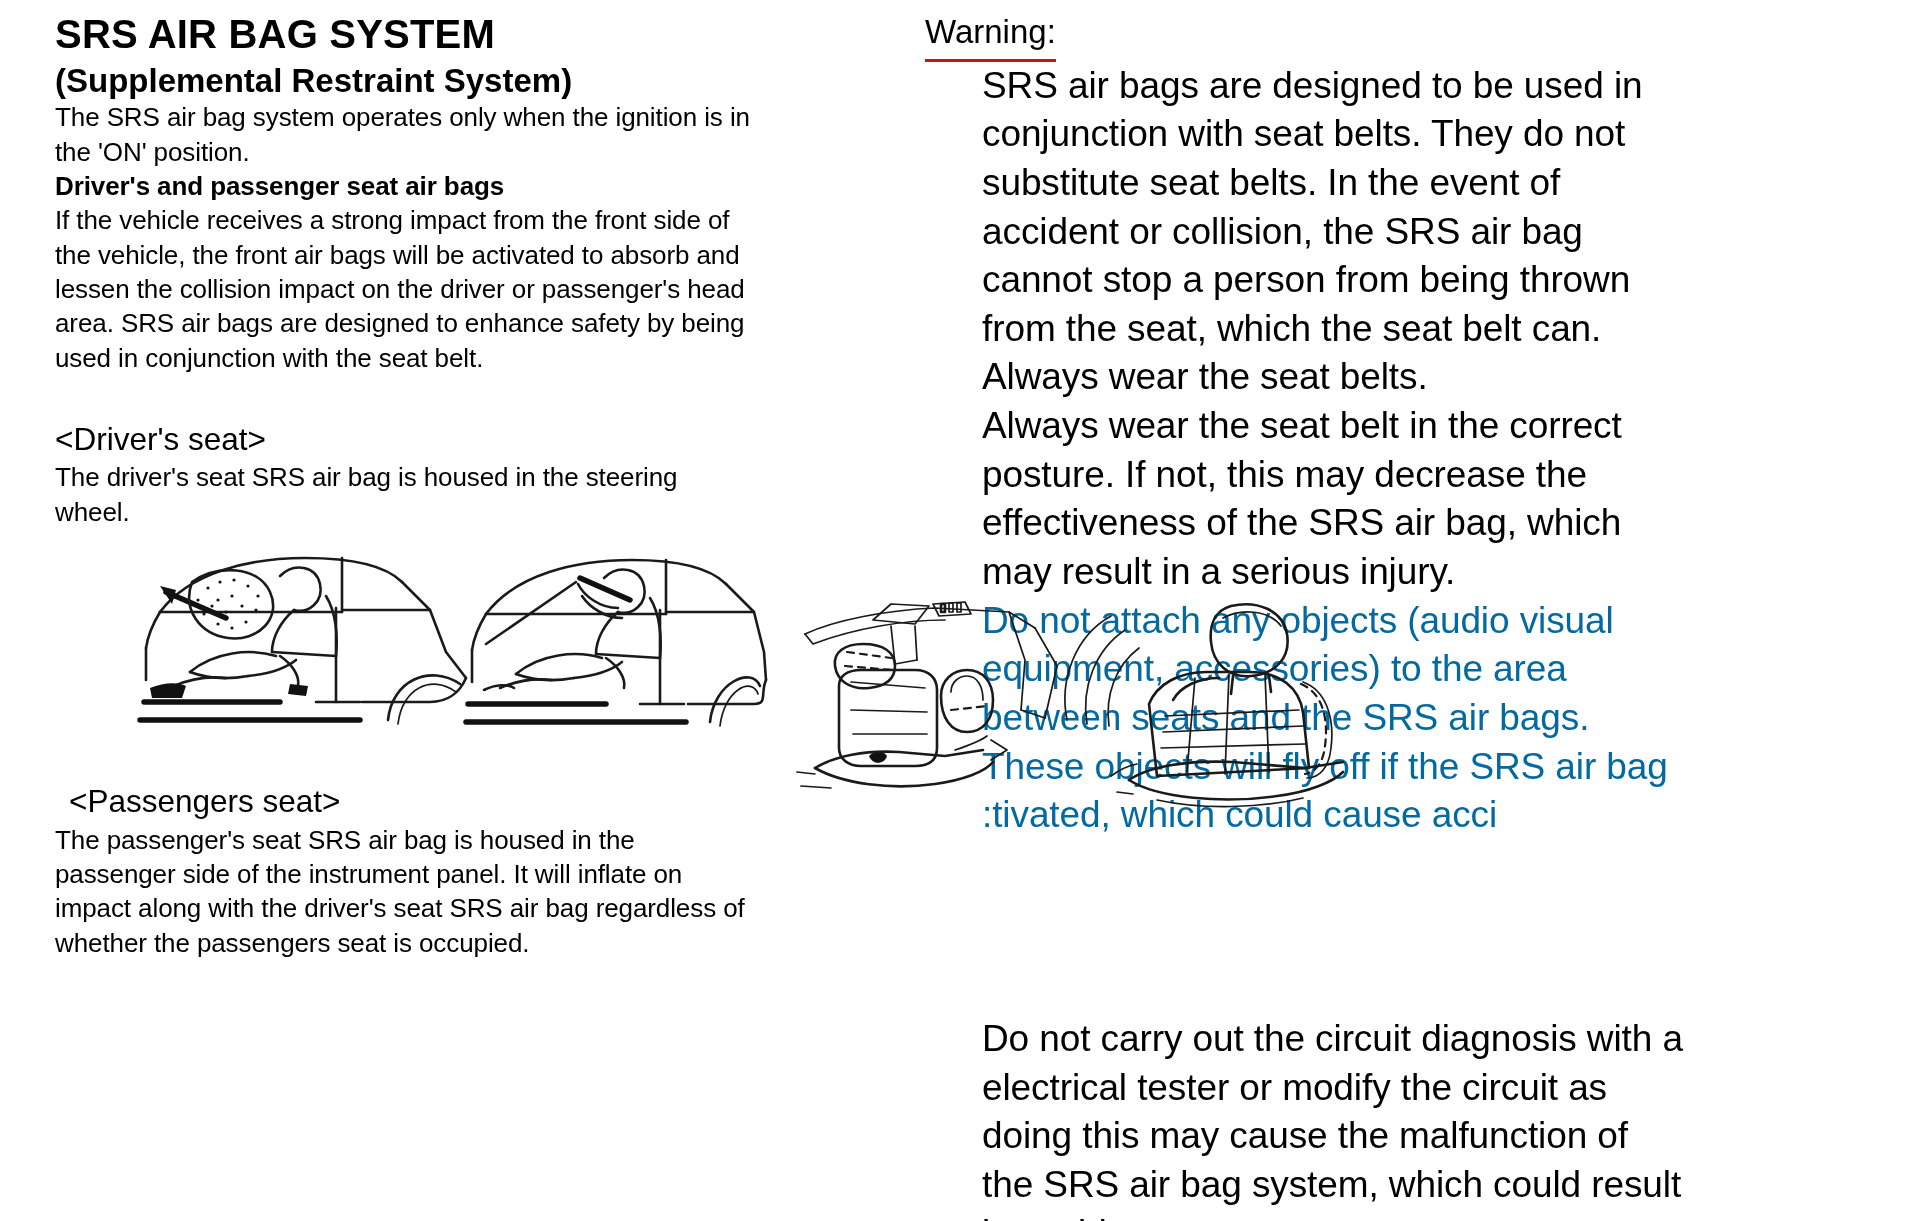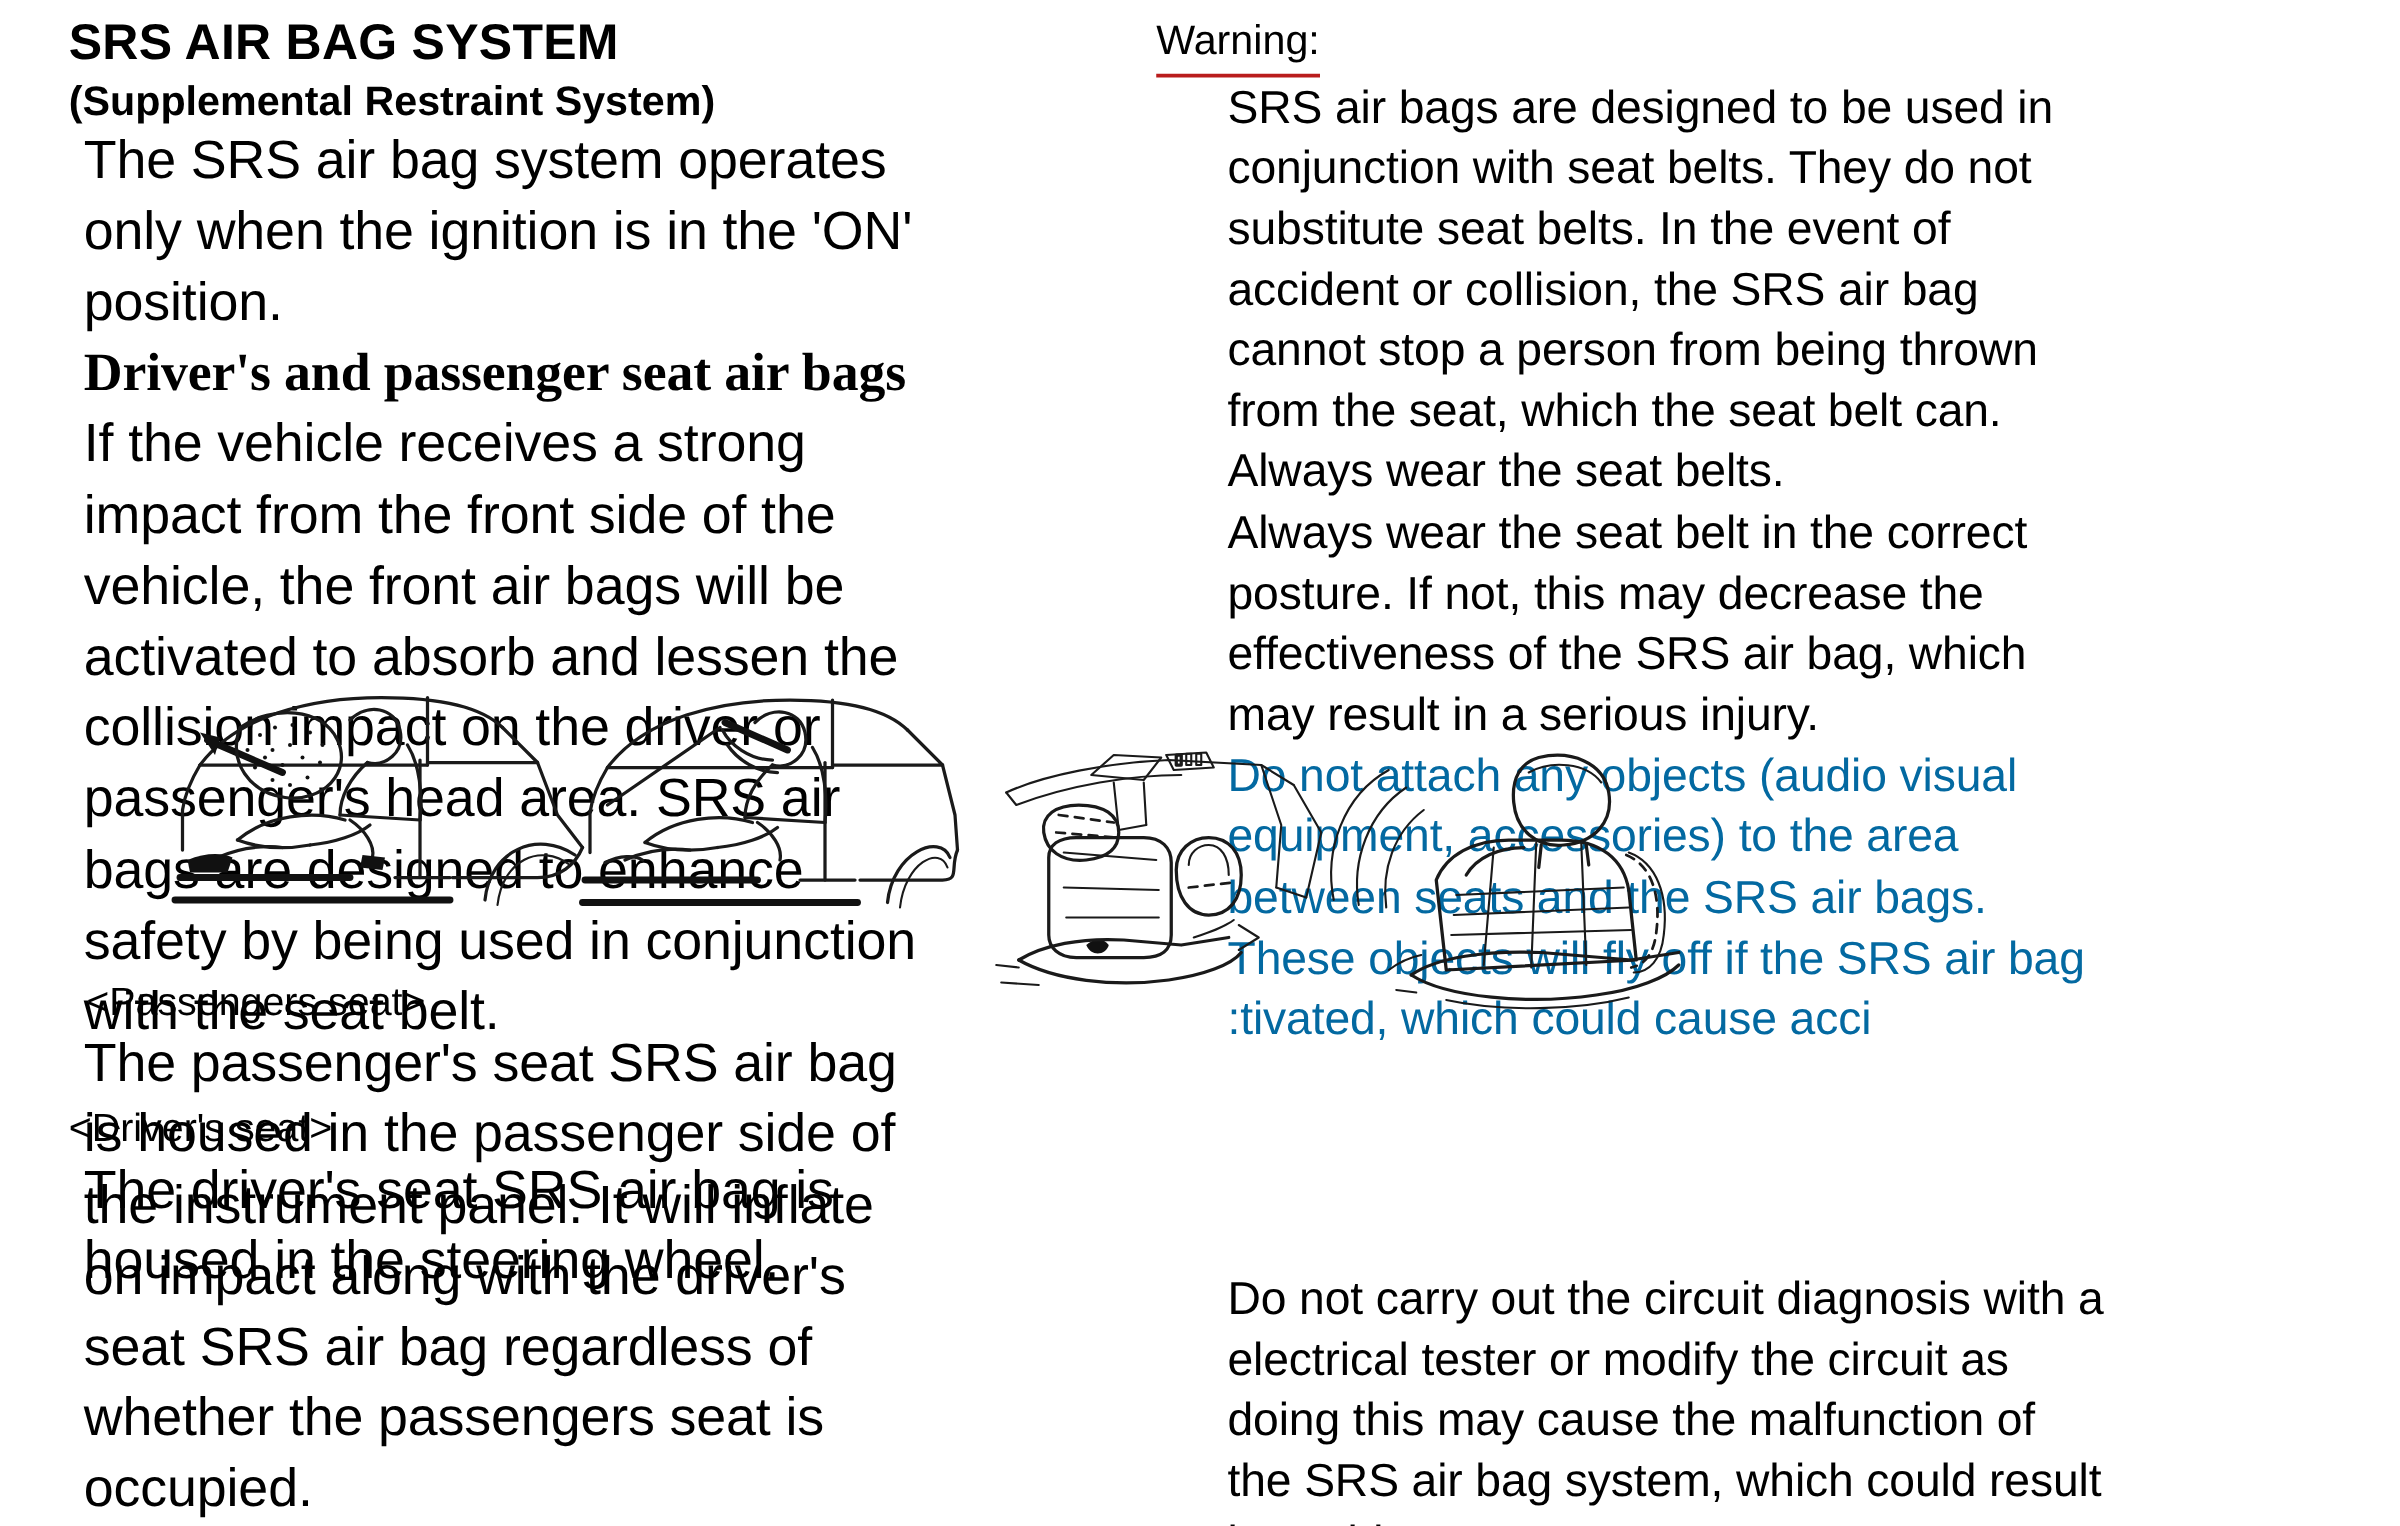--- a/index.html
+++ b/index.html
@@ -37,26 +37,25 @@
     padding: 0;
     line-height: 1.12;
   }
   .doc-subtitle {
     font-size: 33px;
     font-weight: bold;
     line-height: 1.2;
     margin-top: 4px;
   }
   .body-text {
-    font-size: 43px;
+    font-size: 26px;
     line-height: 1.32;
     letter-spacing: -0.1px;
-    margin-left: 12px;
-  }
-  .body-text.bold { font-weight: bold; font-family: Liberation Serif, serif; }
+  }
+  .body-text.bold { font-weight: bold; }
   .angle-head {
     font-size: 31.5px;
     line-height: 1.32;
   }
   .indent-1 { padding-left: 14px; }
   .spacer-lg { height: 44px; }
 
   .warning-head {
     font-size: 33px;
     line-height: 1.2;

